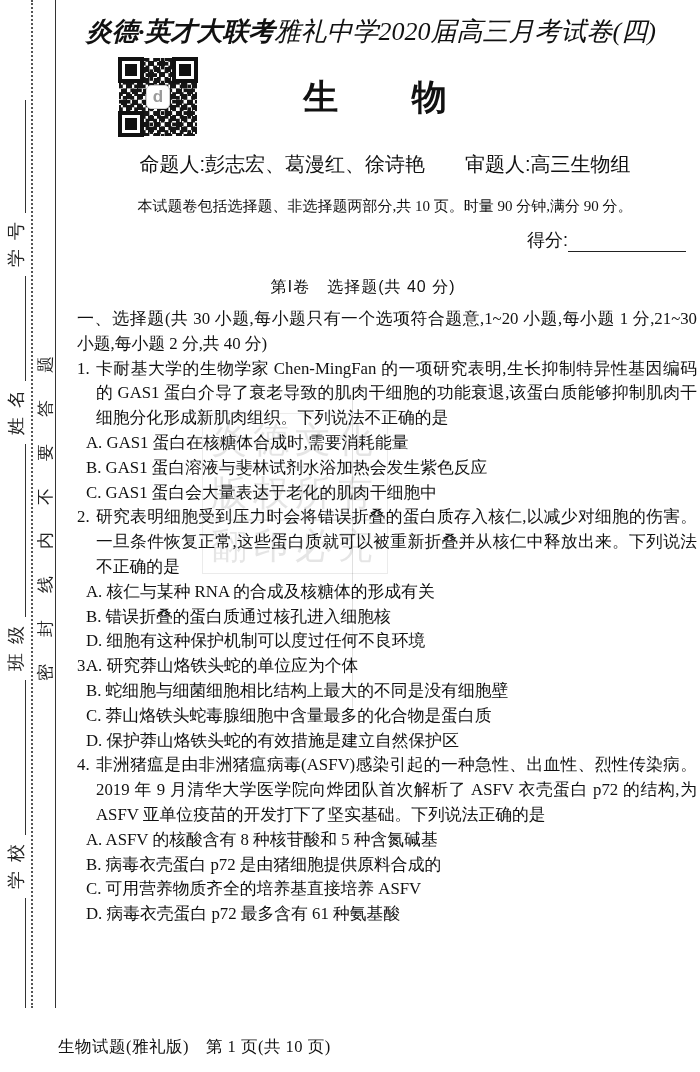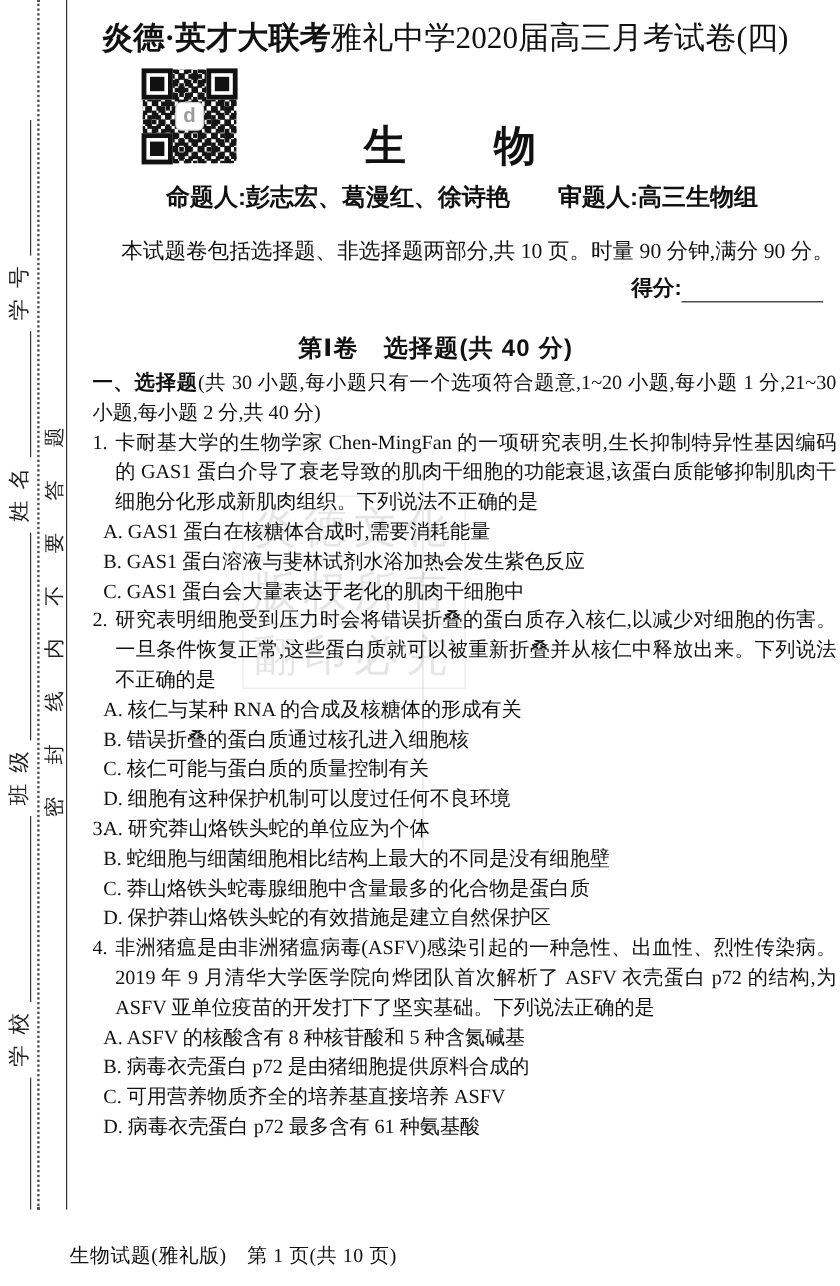--- a/index.html
+++ b/index.html
@@ -2,21 +2,21 @@
 <html><head>
 <meta charset="utf-8">
 <style>
   html,body { margin:0; padding:0; }
   body {
     width:700px; height:1072px; background:#ffffff; color:#111;
     font-family:"Liberation Serif","DejaVu Serif",serif;
     position:relative; overflow:hidden;
     -webkit-font-smoothing:antialiased;
   }
-  .hei { font-family:"Liberation Sans","DejaVu Sans",sans-serif; font-weight:bold; }
+  .hei { font-family:"Liberation Sans","DejaVu Sans",sans-serif; font-weight:normal; }
 
   
   .rule-dotted { position:absolute; left:31px; top:0; height:1008px; width:0; border-left:2px dotted #555; }
   .rule-solid  { position:absolute; left:55px; top:0; height:1008px; width:0; border-left:1.5px solid #333; }
 
   .fields-strip {
     position:absolute; left:1px; top:1008px; width:908px; height:30px;
     transform-origin:0 0; transform:rotate(-90deg);
     display:flex; align-items:center; font-size:18px; color:#222;
   }
@@ -33,56 +33,56 @@
   }
 
   
   .wm { position:absolute; color:rgba(0,0,0,0.10); font-size:36px; letter-spacing:6px;
         border:1px solid rgba(0,0,0,0.08); padding:2px 8px; white-space:nowrap; }
   .wm1 { left:202px; top:413px; } .wm2 { left:202px; top:466px; } .wm3 { left:202px; top:519px; }
   .scan-line { position:absolute; left:352px; top:388px; height:320px; width:0; border-left:1px solid rgba(0,0,0,0.12); }
 
   
   .main-title { position:absolute; left:75px; top:14px; width:620px; text-align:center;
-                white-space:nowrap; font-size:26px; transform:translateX(-14px); }
+                white-space:nowrap; font-size:26px; transform:translateX(-14px);font-style:italic; }
   .main-title .calli { font-weight:bold; }
 
   .qr { position:absolute; left:118px; top:57px; width:80px; height:80px; background:#fff; }
   .qr .noise { position:absolute; inset:1px;
     background:
       conic-gradient(#151515 25%, transparent 0 50%, #151515 0 75%, transparent 0) 0 0/7.6px 7.6px,
       conic-gradient(#151515 25%, transparent 0 50%, #151515 0 75%, transparent 0) 2px 3px/11px 11px;
   }
   .finder { position:absolute; width:26px; height:26px; box-sizing:border-box;
             border:4px solid #111; background:#fff; }
   .finder::after { content:""; position:absolute; inset:3px; background:#111; }
   .f-tl { left:0; top:0; } .f-tr { right:0; top:0; } .f-bl { left:0; bottom:0; }
   .qr-logo { position:absolute; left:28px; top:28px; width:24px; height:24px; background:#fff;
              border:1px solid #d0d0d0; border-radius:5px; box-sizing:border-box;
              display:flex; align-items:center; justify-content:center;
              font-family:"Liberation Sans","DejaVu Sans",sans-serif; font-weight:bold;
              font-size:17px; color:#9a9a9a; }
 
   .subject-title { position:absolute; left:75px; top:74px; width:620px; text-align:center;
-                   font-size:35px; font-weight:bold; transform:translateX(-10px);margin-top:24px; }
+                   font-size:35px; font-weight:bold; transform:translateX(-10px); }
   .subject-title span { letter-spacing:2.1em; margin-right:-2.1em; }
 
   .proposer-row { position:absolute; left:75px; top:151px; width:620px; text-align:center;
                   font-size:20px; white-space:nowrap; }
   .proposer-row .gap { display:inline-block; width:40px; }
 
-  .exam-info { position:absolute; left:75px; top:197px; width:620px; text-align:right;
-               font-size:18px; white-space:nowrap; }
+  .exam-info { position:absolute; left:75px; top:197px; width:620px; text-align:center;
+               font-size:15px; white-space:nowrap; }
 
   .score-row { position:absolute; right:14px; top:228px; font-size:18px; }
   .score-row .score-blank { display:inline-block; width:118px; height:19px;
                             border-bottom:1.5px solid #222; vertical-align:bottom; }
 
   .section-heading { position:absolute; left:75px; top:277px; width:620px; text-align:center;
-                     font-size:20px; transform:translateX(-22px); letter-spacing:1px; }
+                     font-size:16px; transform:translateX(-22px); letter-spacing:1px; }
 
   
   .body-block { position:absolute; left:77px; top:307px; width:620px;
                 font-size:16.8px; line-height:24.8px; text-align:justify; }
   .intro { }
   .intro .intro-label { font-size:17px; }
   .q { position:relative; padding-left:19px; }
   .q .qnum { position:absolute; left:0; top:0; }
   .q .opt { margin-left:-10px; text-align:left; }
 
@@ -144,21 +144,20 @@
     <div class="opt">A. GAS1 蛋白在核糖体合成时,需要消耗能量</div>
     <div class="opt">B. GAS1 蛋白溶液与斐林试剂水浴加热会发生紫色反应</div>
     <div class="opt">C. GAS1 蛋白会大量表达于老化的肌肉干细胞中</div>
   </div>
 
   <div class="q">
     <span class="qnum">2.</span>
     <div class="stem">研究表明细胞受到压力时会将错误折叠的蛋白质存入核仁,以减少对细胞的伤害。一旦条件恢复正常,这些蛋白质就可以被重新折叠并从核仁中释放出来。下列说法不正确的是</div>
     <div class="opt">A. 核仁与某种 RNA 的合成及核糖体的形成有关</div>
     <div class="opt">B. 错误折叠的蛋白质通过核孔进入细胞核</div>
-    <div class="opt">C. 核仁可能与蛋白质的质量控制有关</div>
     <div class="opt">D. 细胞有这种保护机制可以度过任何不良环境</div>
   </div>
 
   <div class="q">
     <span class="qnum">3.</span>
     <div class="opt">A. 研究莽山烙铁头蛇的单位应为个体</div>
     <div class="opt">B. 蛇细胞与细菌细胞相比结构上最大的不同是没有细胞壁</div>
     <div class="opt">C. 莽山烙铁头蛇毒腺细胞中含量最多的化合物是蛋白质</div>
     <div class="opt">D. 保护莽山烙铁头蛇的有效措施是建立自然保护区</div>
   </div>

